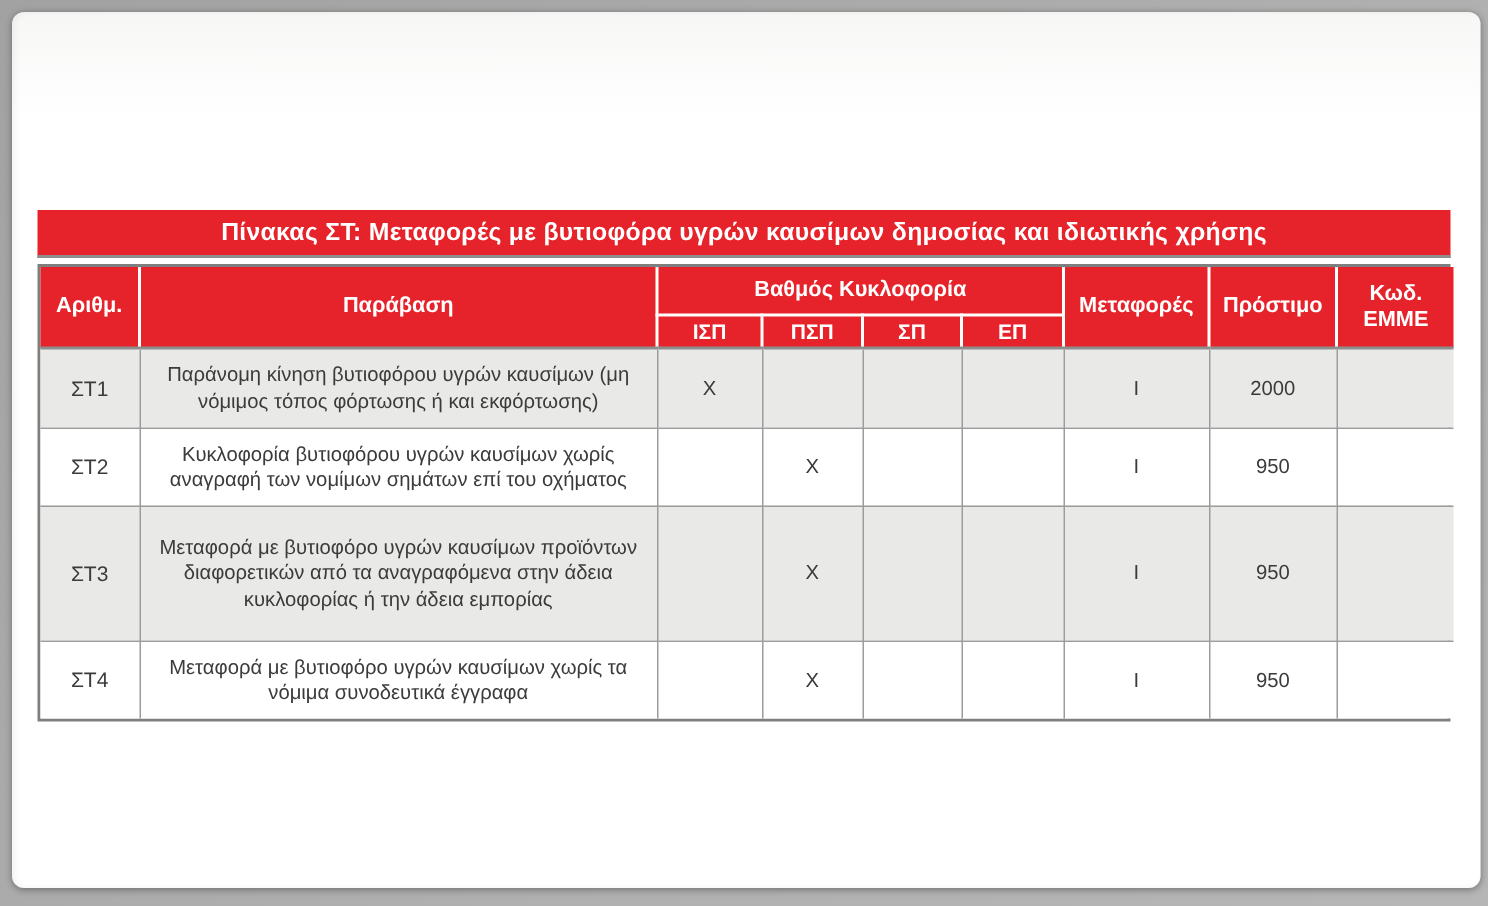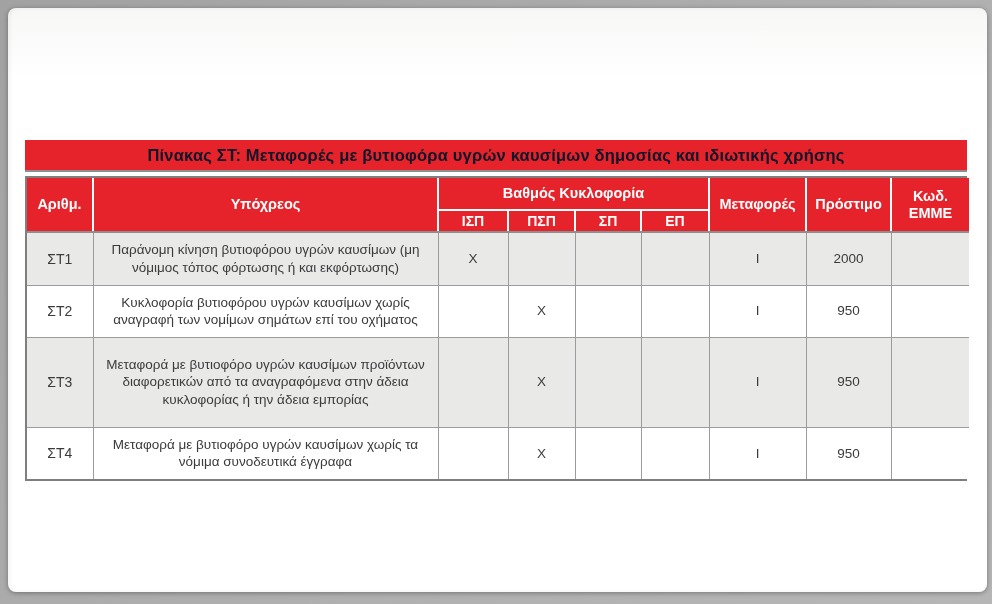--- a/index.html
+++ b/index.html
@@ -23,21 +23,21 @@
     left: 17px; top: 132px;
     width: 942px;
   }
   .title-band {
     height: 32px;
     background: #e6232a;
     border-bottom: 2px solid #8e8e8e;
     display: flex;
     align-items: center;
     justify-content: center;
-    color: #0f172a;
+    color: #ffffff;
     font-size: 16.5px;
     font-weight: bold;
     letter-spacing: 0.2px;
   }
   .band-gap { height: 4px; background: transparent; }
   .grid-wrap {
     border: 2px solid #7f7f7f;
   }
   table {
     width: 100%;
@@ -110,21 +110,21 @@
           <col style="width:67px">
           <col style="width:66px">
           <col style="width:68px">
           <col style="width:97px">
           <col style="width:85px">
           <col style="width:78px">
         </colgroup>
         <thead>
           <tr>
             <th rowspan="2">Αριθμ.</th>
-            <th rowspan="2">Υπόχρεος</th>
+            <th rowspan="2">Παράβαση</th>
             <th colspan="4" class="group-header">Βαθμός Κυκλοφορία</th>
             <th rowspan="2">Μεταφορές</th>
             <th rowspan="2">Πρόστιμο</th>
             <th rowspan="2">Κωδ. ΕΜΜΕ</th>
           </tr>
           <tr class="sub-tier">
             <th>ΙΣΠ</th>
             <th>ΠΣΠ</th>
             <th>ΣΠ</th>
             <th>ΕΠ</th>

